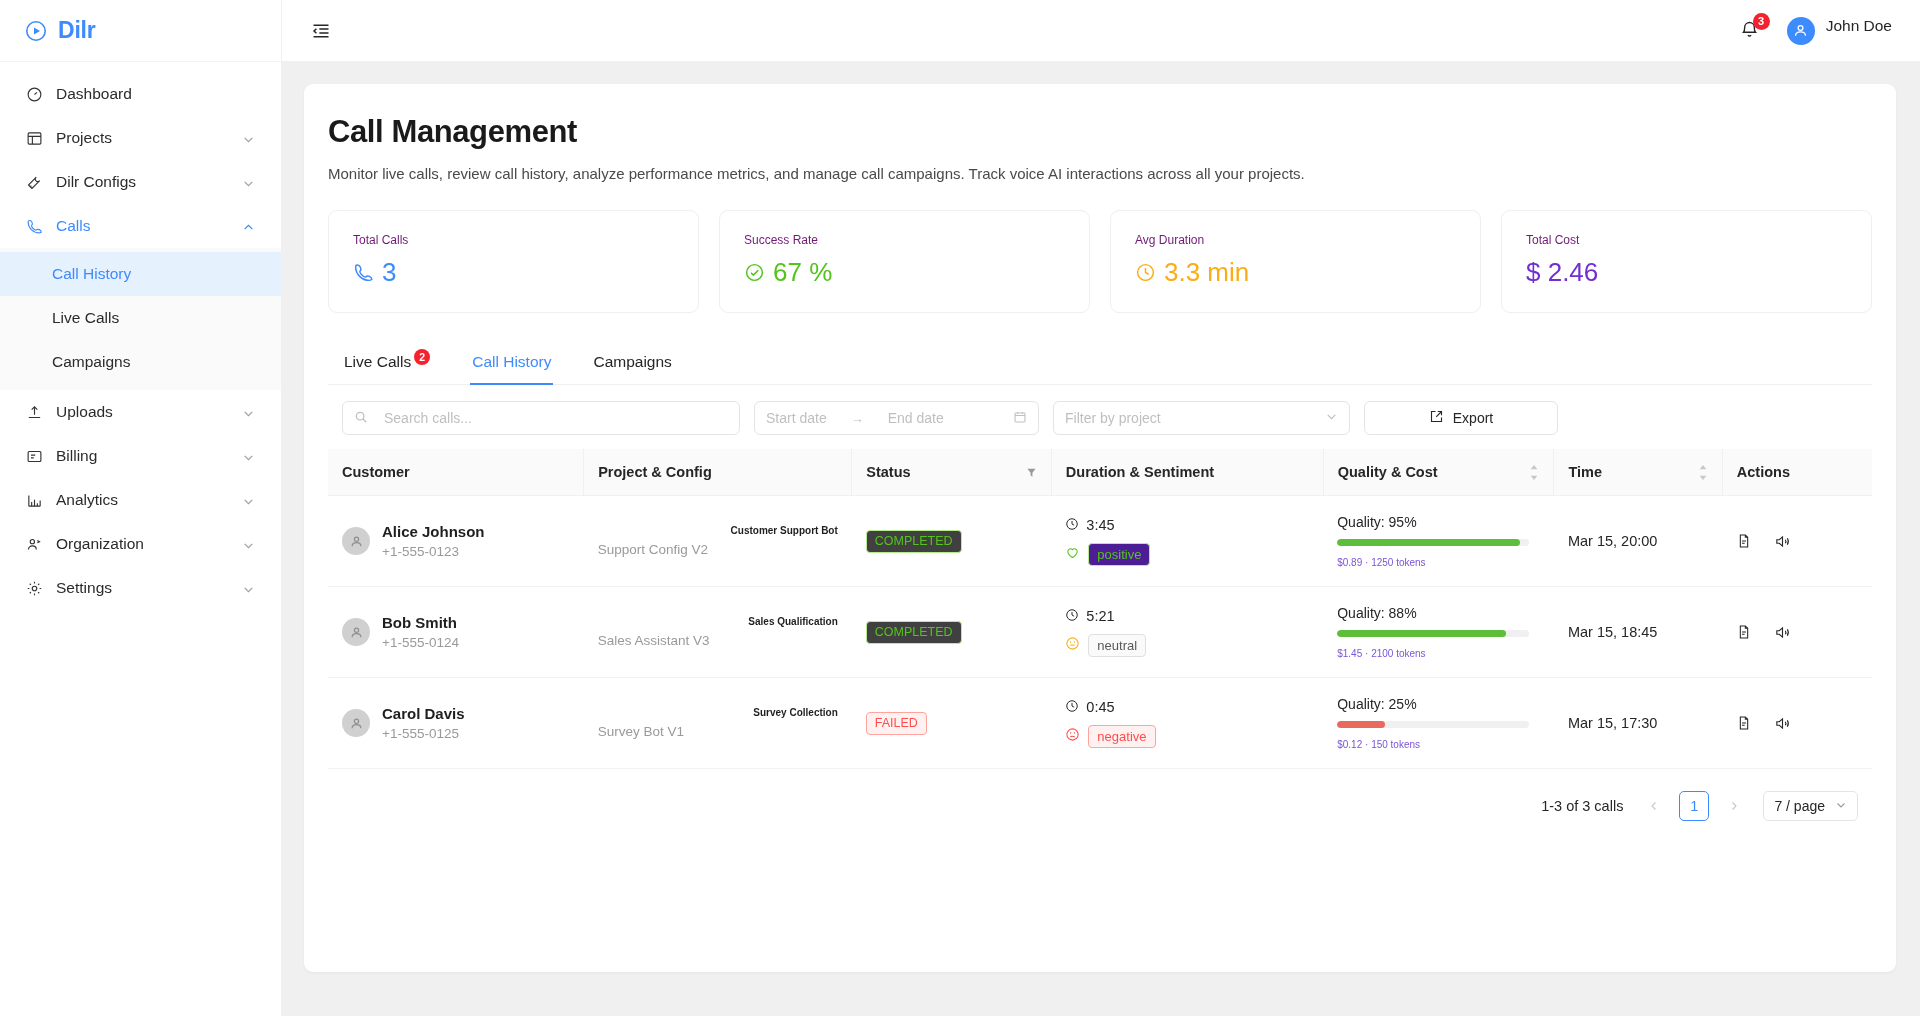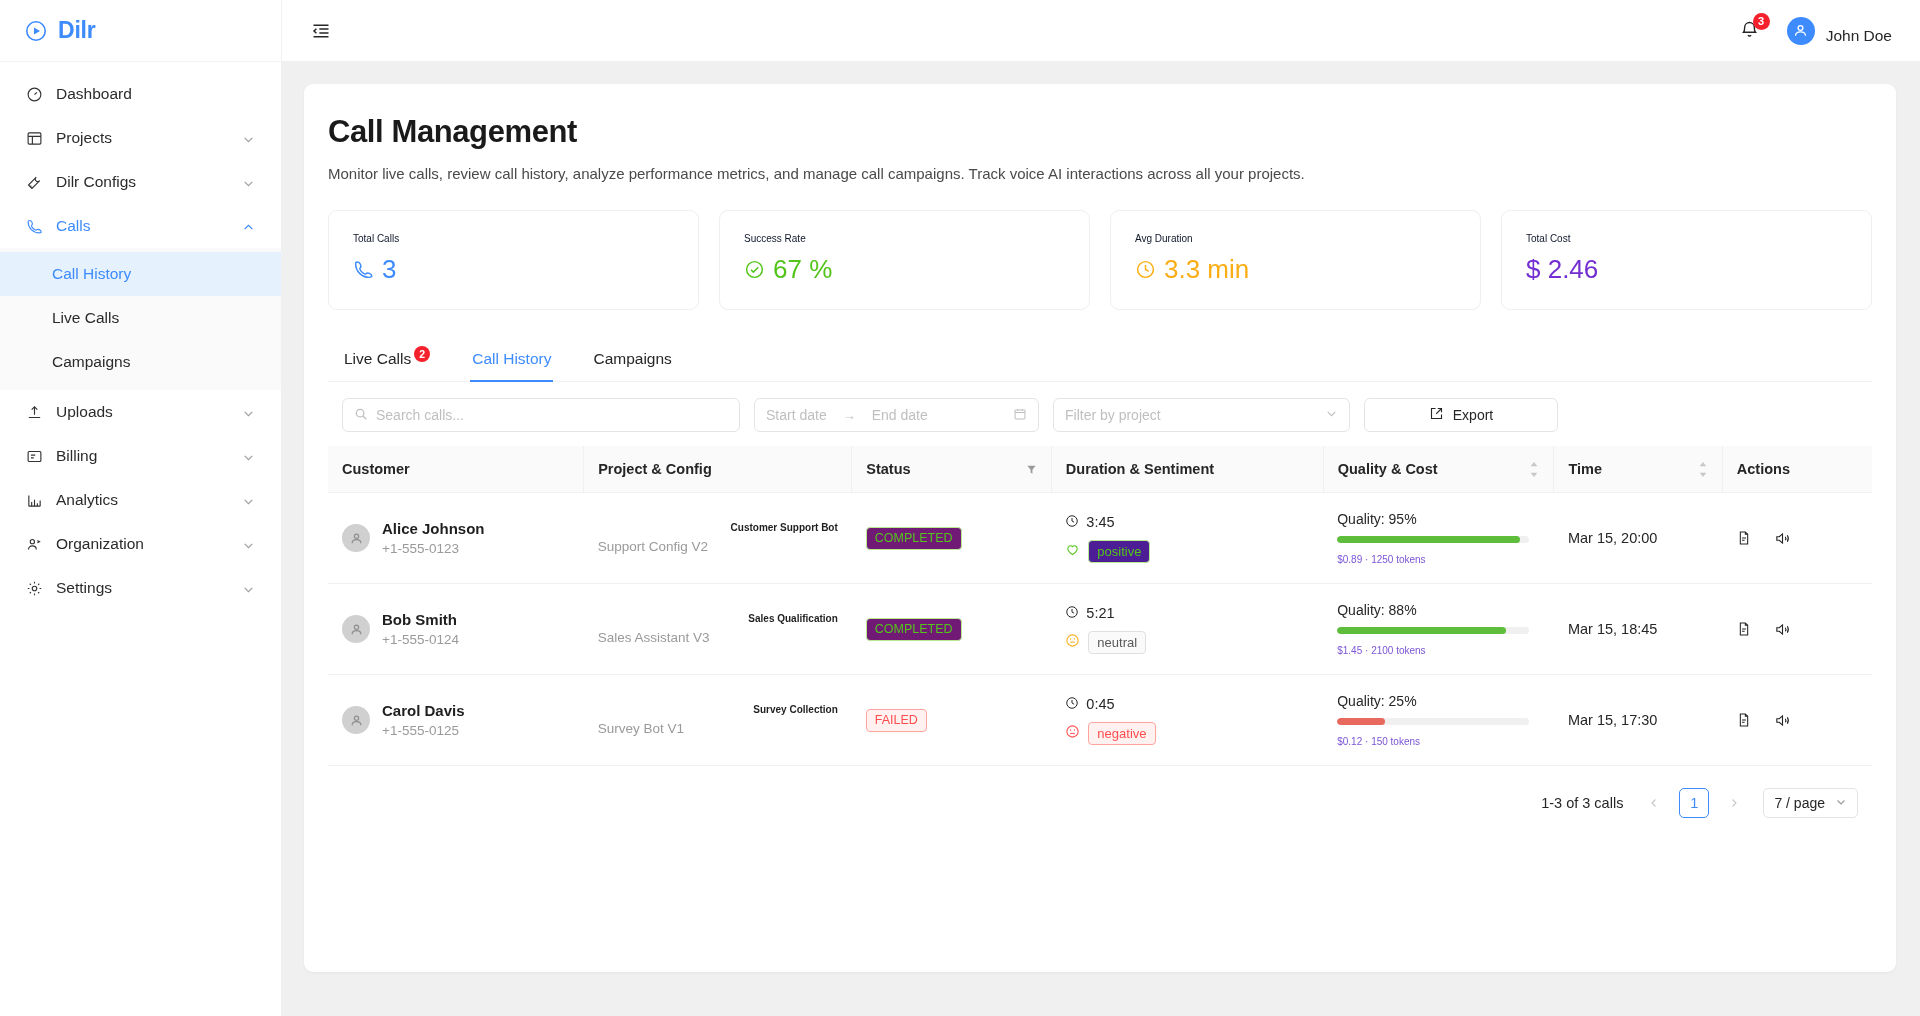--- a/index.html
+++ b/index.html
@@ -55,21 +55,21 @@
   }
   .collapse-btn { width: 26px; height: 26px; cursor: pointer; display:flex; align-items:center; justify-content:center; }
   .topbar-right { margin-left: auto; display: flex; align-items: center; gap: 26px; }
   .bell-wrap { position: relative; width: 22px; height: 24px; cursor: pointer; }
   .badge-dot {
     position: absolute; top: -6px; right: -9px;
     min-width: 17px; height: 17px; border-radius: 9px;
     background: #f5222d; color: #fff; font-size: 11px; font-weight: bold;
     display: flex; align-items: center; justify-content: center; padding: 0 4px;
   }
-  .user { display: flex; align-items: flex-end; gap: 11px; cursor: pointer; }
+  .user { display: flex; align-items: flex-start; gap: 11px; cursor: pointer; }
   .avatar-circle {
     width: 28px; height: 28px; border-radius: 50%; background: #3d8bfd;
     display: flex; align-items: center; justify-content: center;
   }
   .user-name { font-size: 15.5px; color: #262626; }
 
   .scrollarea { flex: 1; padding: 22px 24px 0 22px; overflow: hidden; }
 
   .page-card {
     background: #fff; border-radius: 9px; padding: 30px 24px 28px 24px;
@@ -79,21 +79,21 @@
   .page-title { font-size: 31px; font-weight: bold; letter-spacing: -0.4px; color: #1a1a1a; }
   .page-desc { margin-top: 15px; font-size: 15px; color: #4a4a4a; }
 
   
   .stats { display: flex; gap: 20px; margin-top: 28px; }
   .stat {
     flex: 1; border: 1px solid #efefef; border-radius: 9px;
     padding: 22px 24px 24px 24px; min-height: 98px;
     background: #fff;
   }
-  .stat-label { font-size: 10px; color: #0f172a; }
+  .stat-label { font-size: 12px; color: #701a75; }
   .stat-value { margin-top: 10px; font-size: 26px; display: flex; align-items: center; gap: 8px; }
   .stat-value .sv-ic { display: flex; align-items: center; }
 
   
   .tabs-wrap { margin-top: 28px; }
   .tabs { display: flex; gap: 38px; border-bottom: 1px solid #f0f0f0; padding: 0 14px; }
   .tab {
     padding: 12px 2px 13px 2px; font-size: 15.5px; color: #262626;
     cursor: pointer; position: relative; display: flex; align-items: flex-start; gap: 2px;
   }
@@ -105,21 +105,21 @@
     min-width: 16px; height: 16px; border-radius: 8px; background: #f5222d;
     color: #fff; font-size: 10.5px; font-weight: bold;
     display: flex; align-items: center; justify-content: center; padding: 0 4px;
     margin-top: -4px; margin-left: 1px;
   }
 
   
   .toolbar { display: flex; gap: 14px; padding: 16px 14px 0 14px; }
   .ctl {
     height: 34px; border: 1px solid #e4e4e4; border-radius: 6px; background: #fff;
-    display: flex; align-items: center; padding: 0 11px; gap: 8px; font-size: 14px;
+    display: flex; align-items: center; padding: 0 11px; gap: 16px; font-size: 14px;
   }
   .ctl.search { width: 398px; }
   .ctl.select { width: 297px; cursor: pointer; }
   .ctl.range { width: 285px; cursor: pointer; }
   .ctl.export { width: 194px; justify-content: center; cursor: pointer; gap: 9px; }
   .ph { color: #bfbfbf; }
   .ctl .grow { flex: 1; }
   .range-arrow { color: #bfbfbf; font-size: 13px; padding: 0 8px; }
 
   
@@ -145,21 +145,21 @@
   .cust-name { font-size: 15px; font-weight: bold; color: #1f1f1f; }
   .cust-phone { font-size: 13.5px; color: #9a9a9a; margin-top: 4px; }
 
   .proj-name { font-size: 10px; font-weight: bold; color: #1f1f1f; text-align: right; }
   .proj-cfg { font-size: 13.5px; color: #9a9a9a; margin-top: 6px; }
 
   .tag {
     display: inline-flex; align-items: center; height: 23px; padding: 0 8px;
     border-radius: 4px; font-size: 12.5px; border: 1px solid;
   }
-  .tag.completed { color: #52c41a; background: #701a75; border-color: #b7eb8f; }
+  .tag.completed { color: #52c41a; background: #404040; border-color: #b7eb8f; }
   .tag.failed { color: #ff4d4f; background: #fff1f0; border-color: #ffa39e; }
 
   .dur { display: flex; align-items: center; gap: 7px; font-size: 14.5px; color: #262626; }
   .sent-row { display: flex; align-items: center; gap: 8px; margin-top: 9px; }
   .sent-tag {
     display: inline-flex; align-items: center; height: 23px; padding: 0 8px;
     border-radius: 4px; font-size: 13px; border: 1px solid;
   }
   .sent-tag.positive { color: #52c41a; background: #4c1d95; border-color: #b7eb8f; }
   .sent-tag.neutral  { color: #595959; background: #fafafa; border-color: #e0e0e0; }

